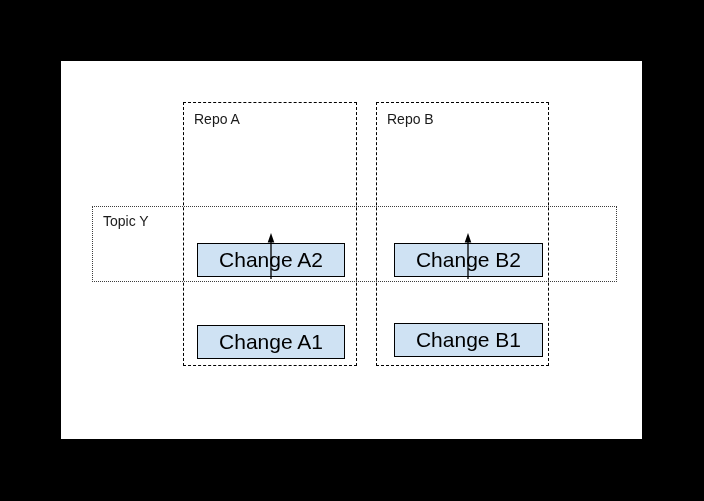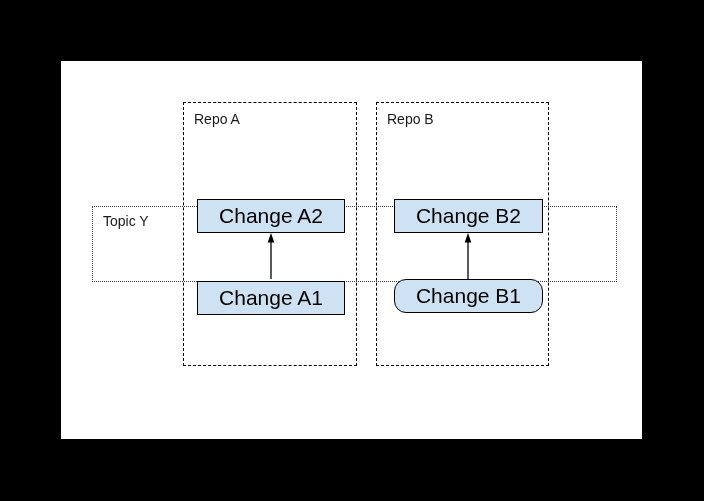--- a/index.html
+++ b/index.html
@@ -64,25 +64,26 @@
     height: 34px;
     background: #cfe2f3;
     border: 1.5px solid #000000;
     box-sizing: border-box;
     display: flex;
     align-items: center;
     justify-content: center;
     font-size: 21px;
     color: #000000;
     white-space: nowrap;
+    margin-top: 44px;
   }
   .change-a2 { left: 136px; top: 138px; }
   .change-b2 { left: 333px; top: 138px; width: 149px; }
   .change-a1 { left: 136px; top: 220px; }
-  .change-b1 { left: 333px; top: 218px; width: 149px; border-radius: 12px; }
+  .change-b1 { left: 333px; top: 218px; width: 149px; }
   
   .arrow {
     position: absolute;
     width: 10px;
     height: 46px;
   }
   .arrow-a { left: 205px; top: 172px; }
   .arrow-b { left: 402px; top: 172px; }
 </style>
 </head>

